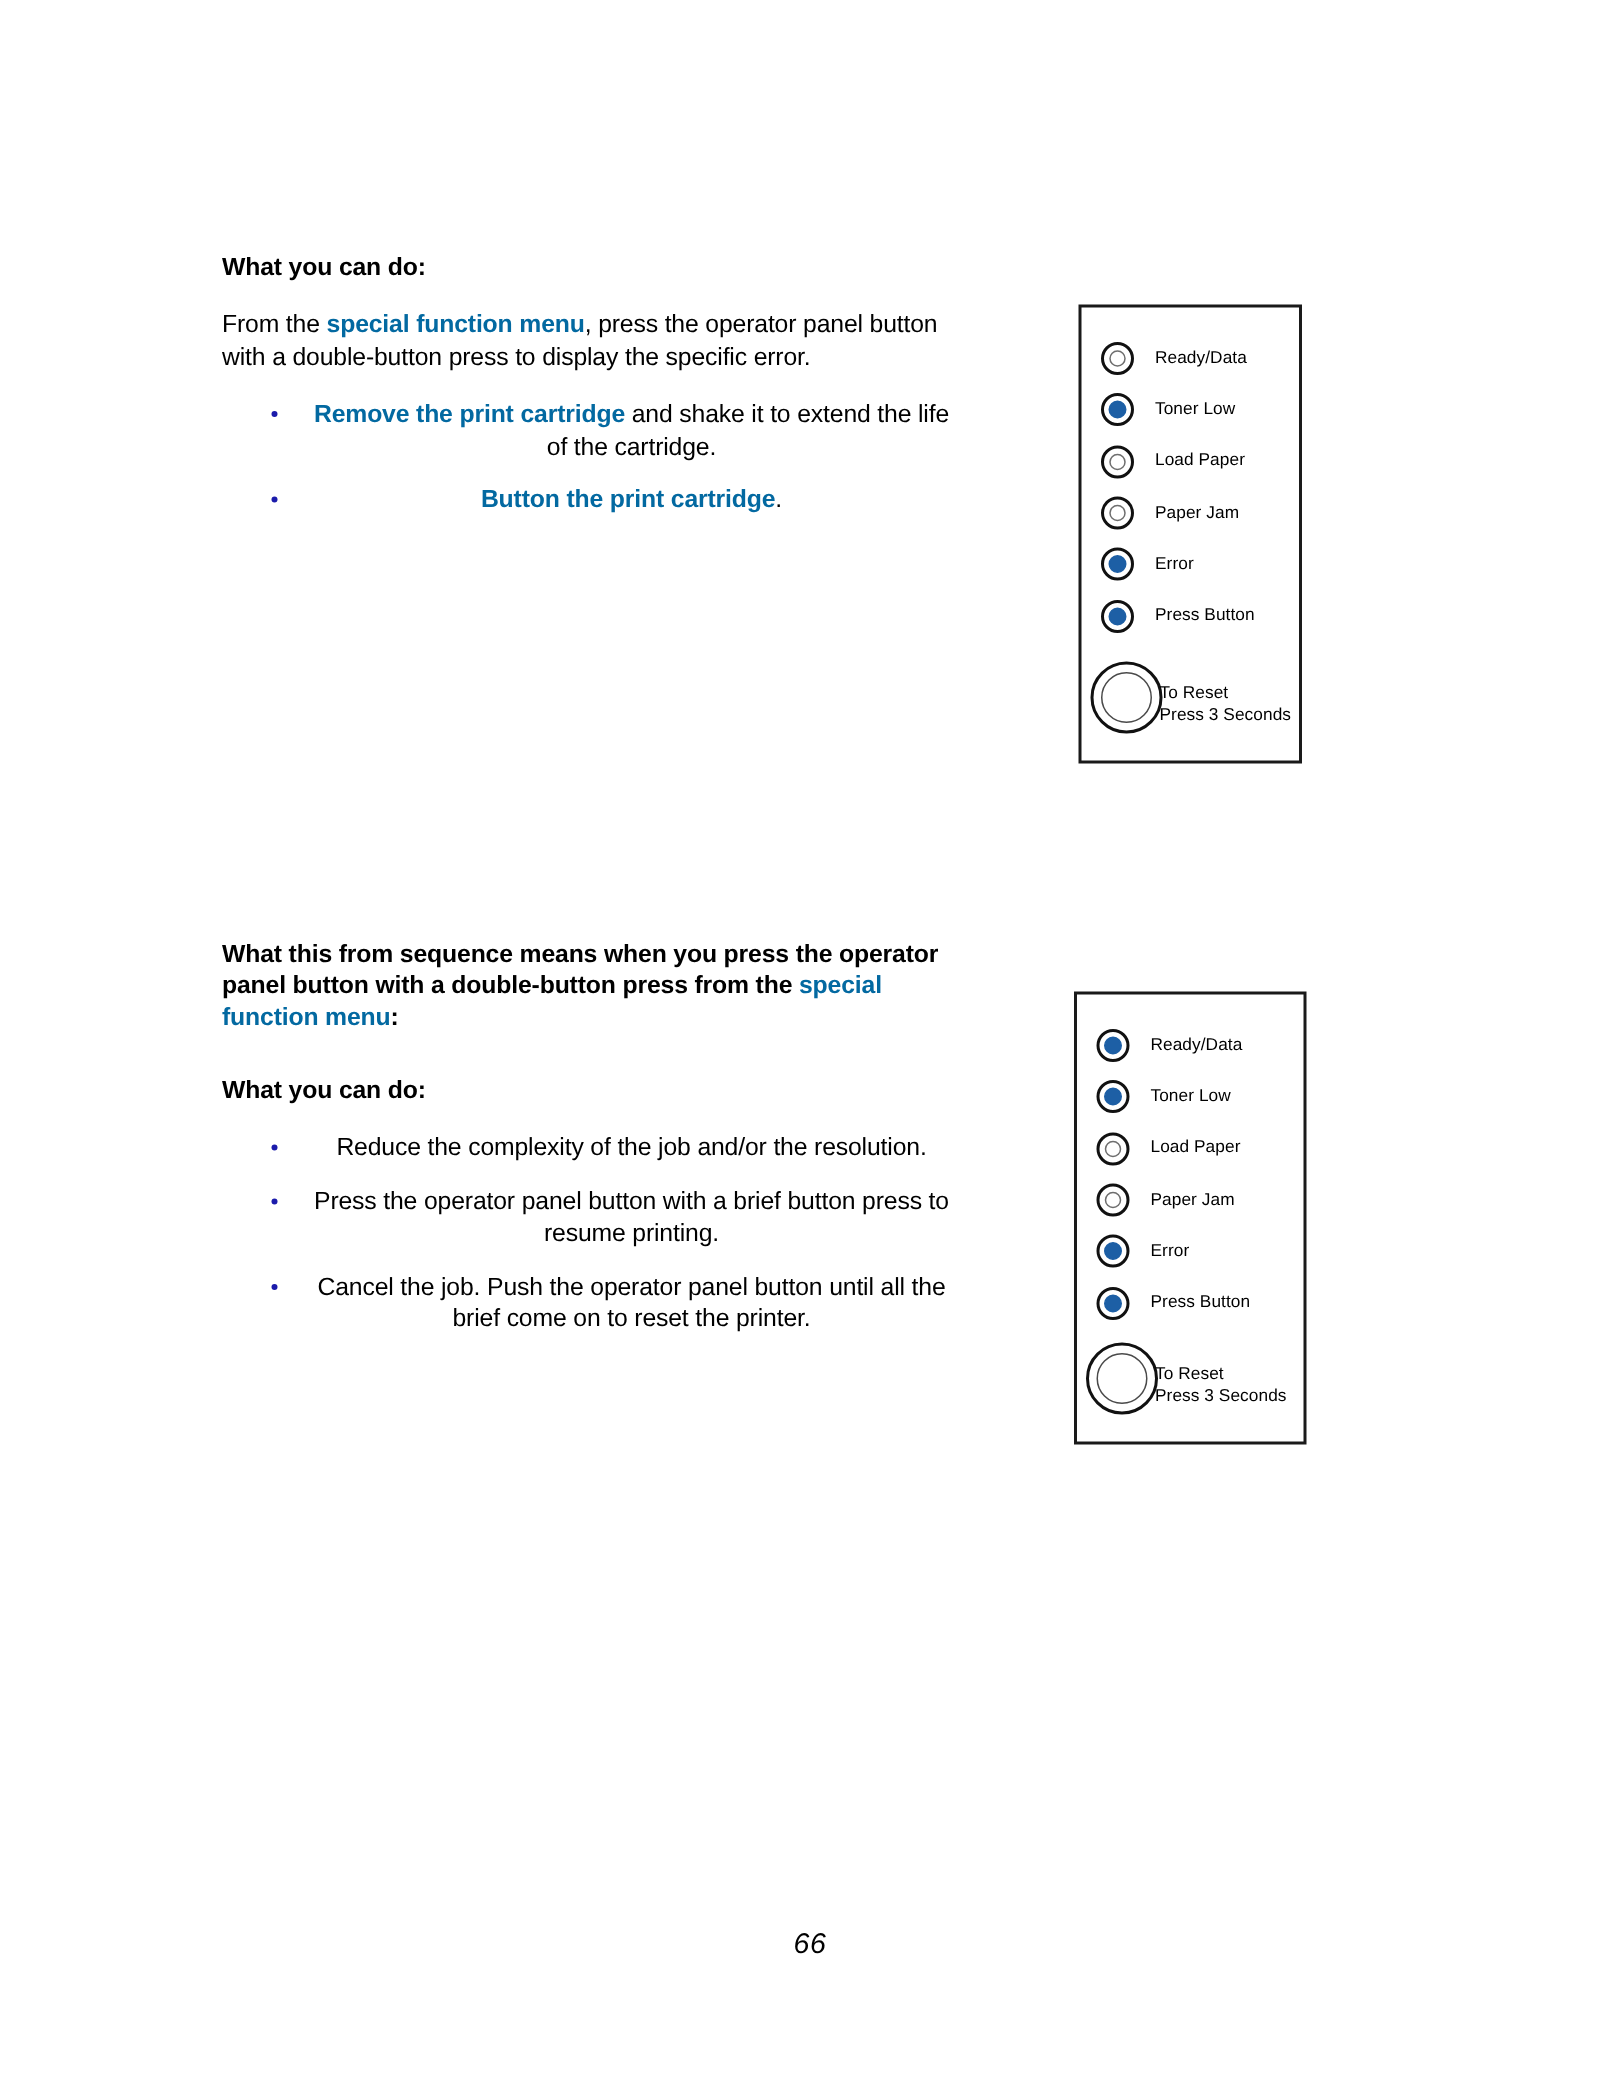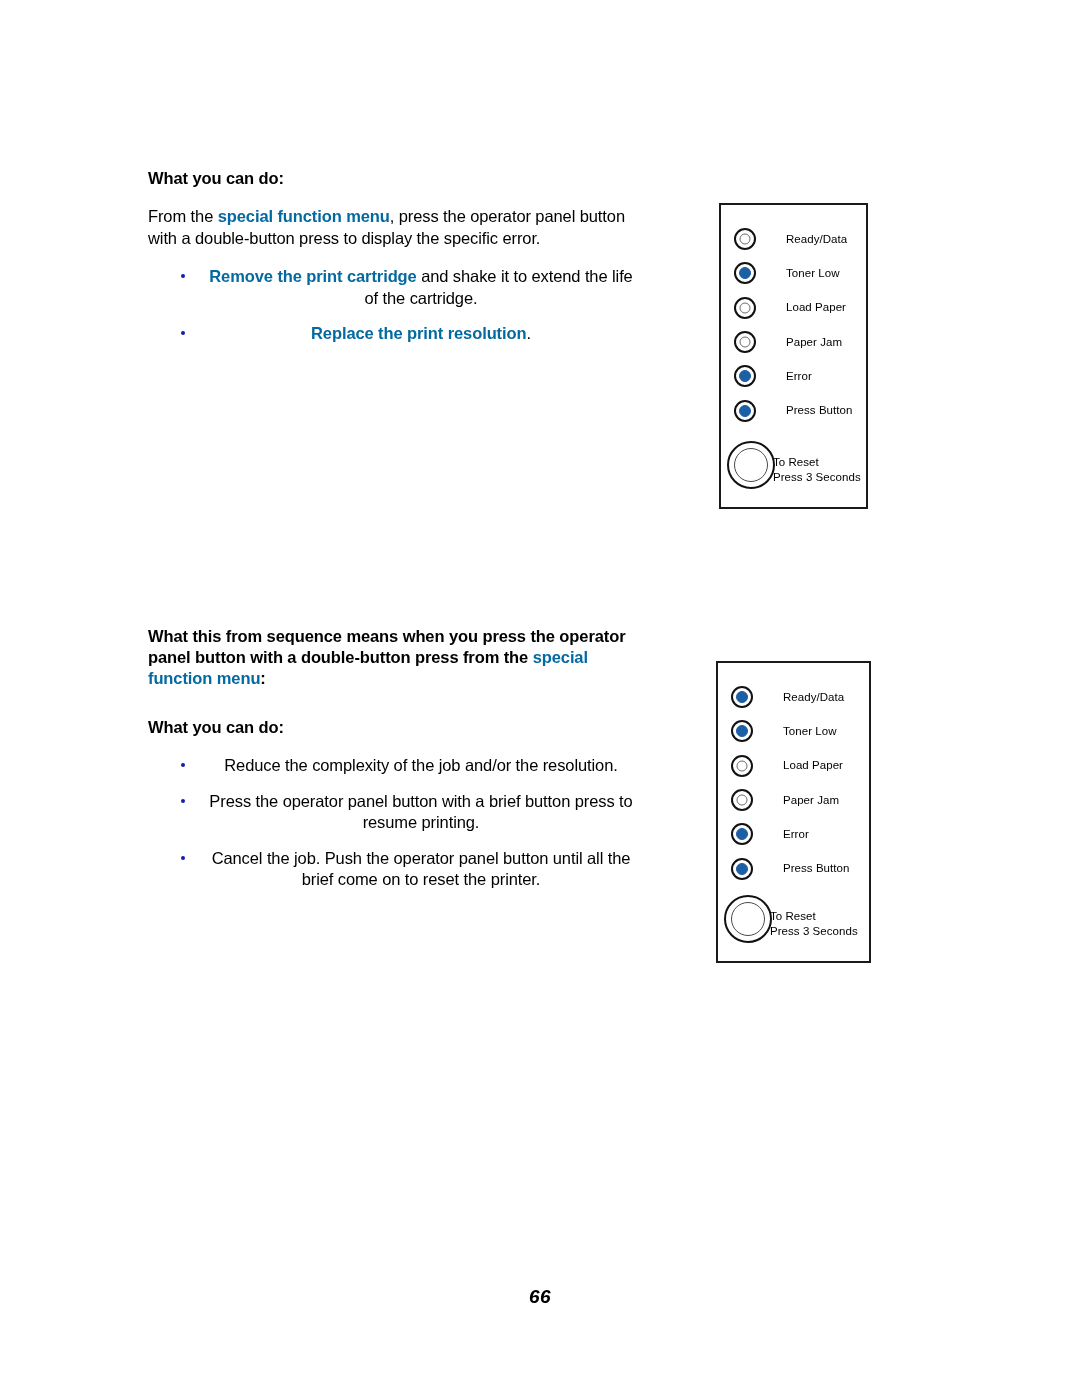--- a/index.html
+++ b/index.html
@@ -88,21 +88,20 @@
     left: 13px;
     top: 17px;
     margin: 0;
     padding: 0;
     list-style: none;
   }
   .led-row {
     display: flex;
     align-items: center;
     height: 34.3px;
-    gap: 16px;
   }
   .led {
     position: relative;
     width: 22px;
     height: 22px;
     border-radius: 50%;
     border: 2.2px solid #111111;
     background: #ffffff;
     box-sizing: border-box;
     flex: 0 0 auto;
@@ -177,21 +176,21 @@
   }
 
   
   .page-number {
     position: absolute;
     left: 0;
     right: 0;
     top: 1286px;
     text-align: center;
     font-size: 19px;
-    font-weight: bold;
+    font-weight: normal;
     font-style: italic;
     letter-spacing: 0.5px;
   }
 </style>
 </head>
 <body>
 
 <div class="page">
 
   <div class="text-col" id="section-one">
@@ -202,21 +201,21 @@
 
     <p class="para"><span>From the </span><span class="blue">special function menu</span><span>, press the operator panel button with a double-button press to display the specific error.</span></p>
 
     <div class="gap-md"></div>
 
     <ul class="bullets">
       <li class="bullet-row">
         <span class="bullet-dot"></span><span class="blue">Remove the print cartridge</span><span> and shake it to extend the life of the cartridge.</span>
       </li>
       <li class="bullet-row">
-        <span class="bullet-dot"></span><span class="blue">Replace the print resolution</span><span>.</span>
+        <span class="bullet-dot"></span><span class="blue">Button the print cartridge</span><span>.</span>
       </li>
     </ul>
   </div>
 
   <div class="text-col" id="section-two">
 
     <p class="head"><span>What this from sequence means when you press the operator panel button with a double-button press from the </span><span class="blue">special function menu</span><span>:</span></p>
 
     <div class="gap-md"></div>
 

